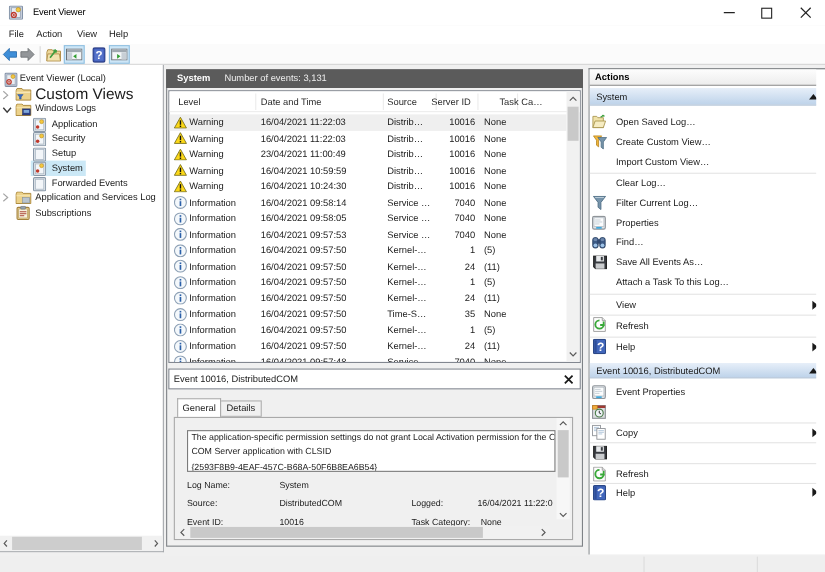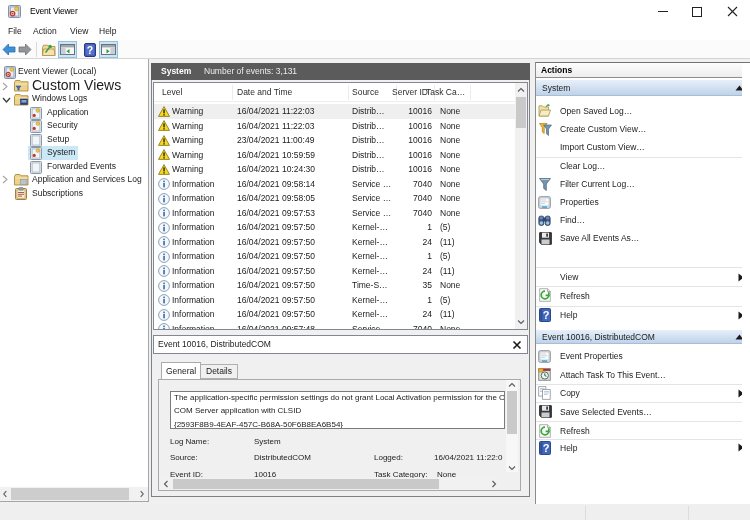--- a/index.html
+++ b/index.html
@@ -183,21 +183,21 @@
   <div class="abs" style="left:0;top:0;width:373px;height:19px;background:#fff;border-bottom:1px solid #ededed"></div>
   <div class="abs" style="left:78px;top:2px;width:1px;height:15px;background:#ececec"></div>
   <div class="abs" style="left:194px;top:2px;width:1px;height:15px;background:#ececec"></div>
   <div class="abs" style="left:242px;top:2px;width:1px;height:15px;background:#ececec"></div>
   <div class="abs" style="left:280px;top:2px;width:1px;height:15px;background:#ececec"></div>
   <div class="abs" style="left:316px;top:2px;width:1px;height:15px;background:#ececec"></div>
   <div class="tx hc" style="left:8px">Level</div>
   <div class="tx hc" style="left:83px">Date and Time</div>
   <div class="tx hc" style="left:198px">Source</div>
   <div class="tx hc" style="left:224px;width:50px;text-align:right">Server ID</div>
-  <div class="tx hc" style="left:272px">Task Ca…</div>
+  <div class="tx hc" style="left:300px">Task Ca…</div>
   <div class="abs" style="left:0;top:21.0px;width:361px;height:14.6px;background:#efefef"></div>
   <svg style="left:4px;top:22.8px" width="12" height="11" viewBox="0 0 12 11">
       <path d="M6 0.6 L11.5 10.4 L0.5 10.4 Z" fill="#fcd817" stroke="#7a7120" stroke-width="0.8"></path>
       <rect x="5.4" y="3.4" width="1.3" height="4" fill="#111"></rect>
       <rect x="5.4" y="8.2" width="1.3" height="1.3" fill="#111"></rect>
     </svg>
   <div class="lr" style="top:21.0px">
       <span class="c1">Warning</span>
       <span class="c2">16/04/2021 11:22:03</span>
       <span class="c3">Distrib…</span>
@@ -504,20 +504,21 @@
   <div class="ai" style="top:148px">Find…</div>
 
   <svg style="left:3px;top:168.5px" width="13" height="13" viewBox="0 0 13 13">
     <path d="M0.7 0.7 L12.3 0.7 L12.3 12.3 L2.5 12.3 L0.7 10.5 Z" fill="#3a3d42" stroke="#222"></path>
     <rect x="3" y="0.7" width="7" height="5" fill="#e8eaec"></rect>
     <rect x="7.2" y="1.5" width="1.8" height="3.2" fill="#3a3d42"></rect>
     <rect x="2.5" y="7.5" width="8" height="4.8" fill="#caccce"></rect>
   </svg>
   <div class="ai" style="top:166px">Save All Events As…</div>
 
+  <div class="ai" style="top:184px">Attach a Task To this Log…</div>
   <div class="asep" style="top:204px"></div>
   <div class="ai" style="top:205px">View</div>
   <svg style="left:202px;top:210px" width="6" height="9" viewBox="0 0 6 9">
       <path d="M0.5 0.5 L5.5 4.5 L0.5 8.5 Z" fill="#1a1a1a"></path>
     </svg>
   <div class="asep" style="top:223px"></div>
 
   <svg style="left:3px;top:225px" width="12" height="14" viewBox="0 0 12 14">
     <path d="M0.7 0.7 L8.5 0.7 L11.3 3.5 L11.3 13.3 L0.7 13.3 Z" fill="#fdfdfd" stroke="#9a9a9a" stroke-width="0.8"></path>
     <path d="M8.5 0.7 L8.5 3.5 L11.3 3.5" fill="#e4e4e4" stroke="#9a9a9a" stroke-width="0.8"></path>
@@ -551,42 +552,40 @@
   </svg>
   <div class="ai" style="top:284px">Event Properties</div>
 
   <svg style="left:2px;top:305px" width="13" height="13" viewBox="0 0 13 13">
     <rect x="0.7" y="0.7" width="11.6" height="11.6" fill="#dcdee1" stroke="#8d9196"></rect>
     <rect x="0.7" y="0.7" width="11.6" height="2.2" fill="#9e3a32"></rect>
     <path d="M0.7 0.7 L5 0.7 L5 4 L0.7 4 Z" fill="#f2ae3d" stroke="#c07f1a" stroke-width="0.6"></path>
     <circle cx="6.8" cy="7.5" r="3.6" fill="#eef3f6" stroke="#4a7c48" stroke-width="1"></circle>
     <path d="M6.8 5.4 L6.8 7.5 L8.4 8.3" stroke="#333" stroke-width="0.9" fill="none"></path>
   </svg>
-  <div class="ai" style="top:303px">Attach Task To This Event…</div>
   <div class="asep" style="top:320.5px"></div>
 
   <svg style="left:2px;top:323px" width="13" height="14" viewBox="0 0 13 14">
     <rect x="0.7" y="0.7" width="7.2" height="9.4" fill="#fff" stroke="#8d9196" stroke-width="0.8"></rect>
     <path d="M2 2.5 L6.5 2.5 M2 4 L6.5 4 M2 5.5 L5 5.5" stroke="#9db8d2" stroke-width="0.7"></path>
     <rect x="4.6" y="3.6" width="7.6" height="9.7" fill="#fff" stroke="#8d9196" stroke-width="0.8"></rect>
     <path d="M6 5.5 L11 5.5 M6 7 L11 7 M6 8.5 L9.5 8.5" stroke="#9db8d2" stroke-width="0.7"></path>
   </svg>
   <div class="ai" style="top:321px">Copy</div>
   <svg style="left:202px;top:326px" width="6" height="9" viewBox="0 0 6 9">
       <path d="M0.5 0.5 L5.5 4.5 L0.5 8.5 Z" fill="#1a1a1a"></path>
     </svg>
   <div class="asep" style="top:339px"></div>
 
   <svg style="left:3px;top:342px" width="13" height="13" viewBox="0 0 13 13">
     <path d="M0.7 0.7 L12.3 0.7 L12.3 12.3 L2.5 12.3 L0.7 10.5 Z" fill="#3a3d42" stroke="#222"></path>
     <rect x="3" y="0.7" width="7" height="5" fill="#e8eaec"></rect>
     <rect x="7.2" y="1.5" width="1.8" height="3.2" fill="#3a3d42"></rect>
     <rect x="2.5" y="7.5" width="8" height="4.8" fill="#caccce"></rect>
   </svg>
-  <div class="ai" style="top:340px">Save Selected Events…</div>
   <div class="asep" style="top:357.5px"></div>
 
   <svg style="left:3px;top:360.5px" width="12" height="14" viewBox="0 0 12 14">
     <path d="M0.7 0.7 L8.5 0.7 L11.3 3.5 L11.3 13.3 L0.7 13.3 Z" fill="#fdfdfd" stroke="#9a9a9a" stroke-width="0.8"></path>
     <path d="M8.5 0.7 L8.5 3.5 L11.3 3.5" fill="#e4e4e4" stroke="#9a9a9a" stroke-width="0.8"></path>
     <path d="M6 3.2 A 3.8 3.8 0 1 0 9.8 7" fill="none" stroke="#38a838" stroke-width="1.7"></path>
     <path d="M9.8 4.2 L9.8 7.4 L6.6 7.4" fill="none" stroke="#38a838" stroke-width="1.7"></path>
   </svg>
   <div class="ai" style="top:358.5px">Refresh</div>
   <div class="asep" style="top:376px"></div>

